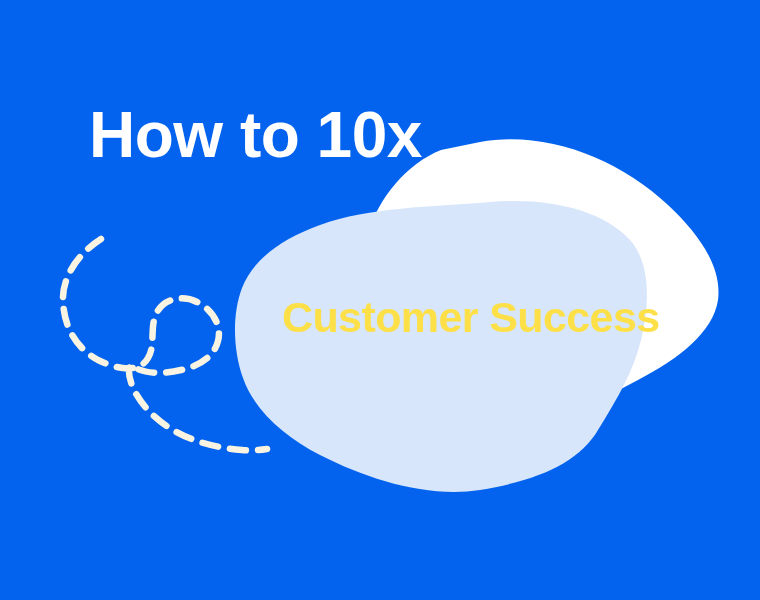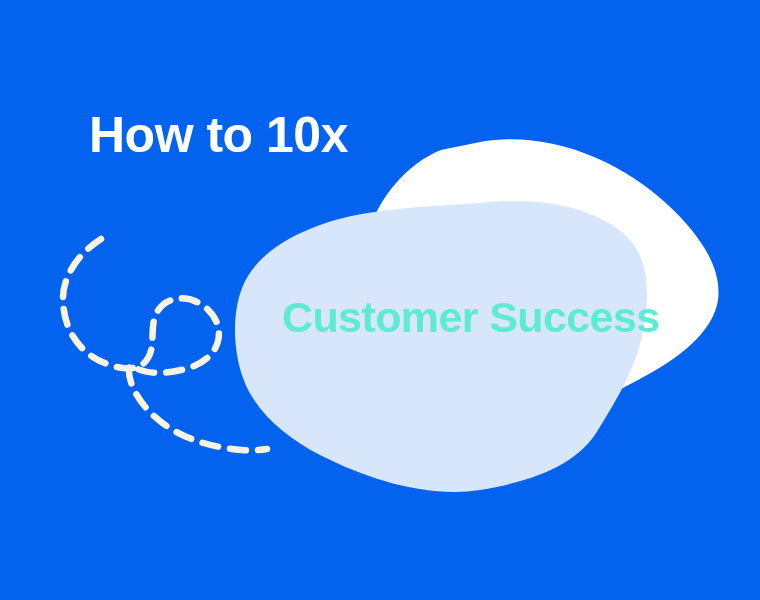--- a/index.html
+++ b/index.html
@@ -19,36 +19,36 @@
     position: absolute;
     left: 0;
     top: 0;
     width: 760px;
     height: 600px;
   }
   .kicker {
     position: absolute;
     left: 89px;
     top: 107px;
-    font-size: 50px;
+    font-size: 64px;
     line-height: 56px;
     font-weight: 700;
     letter-spacing: -0.5px;
     color: #ffffff;
     white-space: nowrap;
   }
   .headline {
     position: absolute;
     left: 282px;
     top: 290px;
     font-size: 43px;
     line-height: 54px;
     font-weight: 700;
     letter-spacing: -0.6px;
-    color: #5eead4;
+    color: #fde047;
   }
   .headline .line {
     display: block;
     white-space: nowrap;
   }
 </style>
 </head>
 <body>
 
 <div class="canvas">

